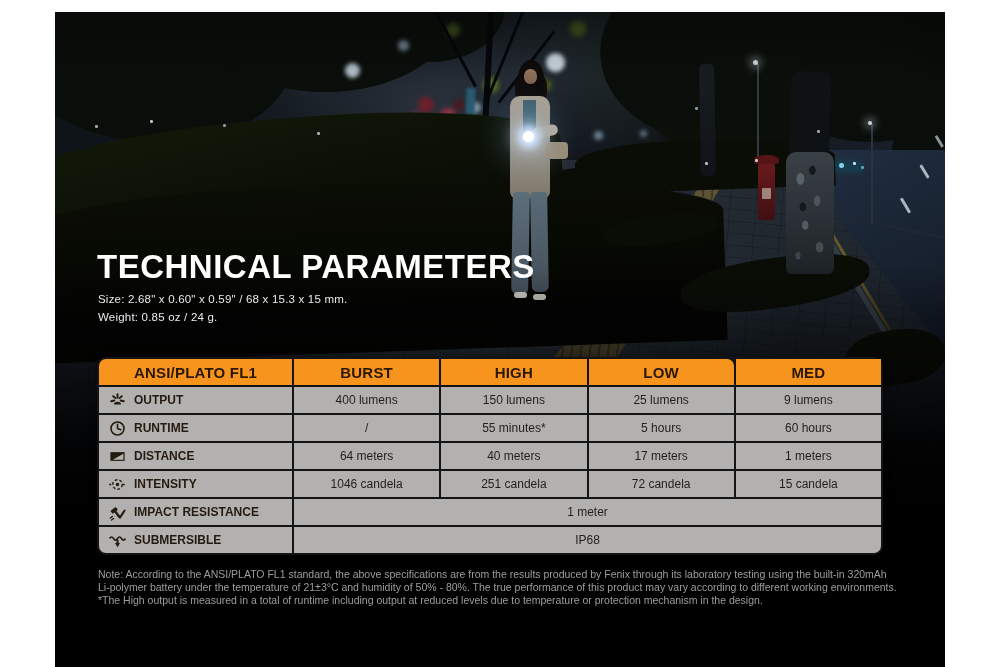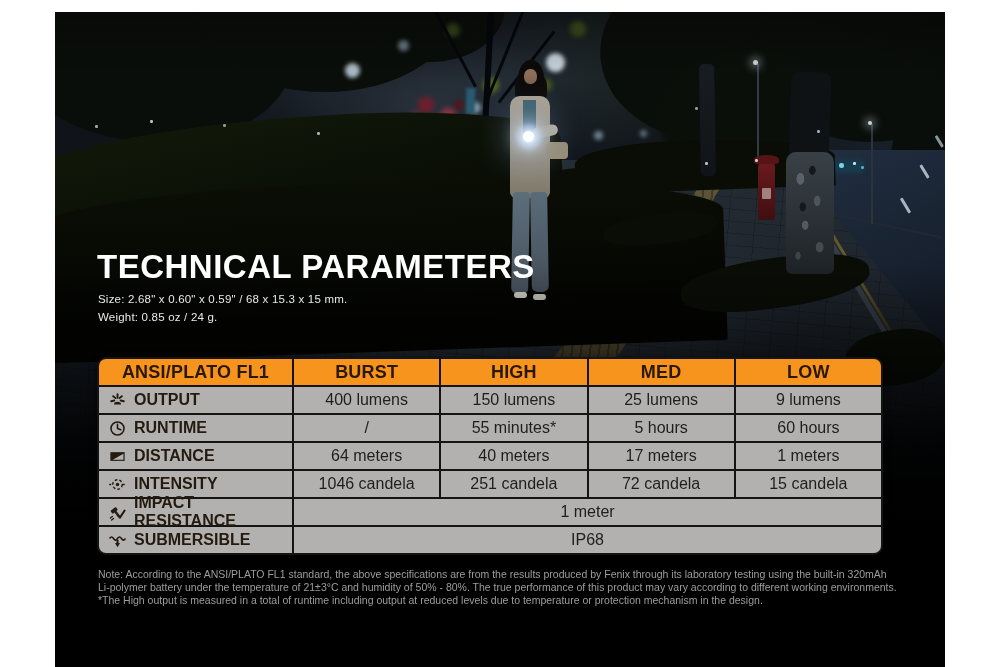--- a/index.html
+++ b/index.html
@@ -115,22 +115,22 @@
 
   
   .title{left:42px;top:236px;font-size:33px;font-weight:bold;color:#fff;letter-spacing:.5px;z-index:5;}
   .dim-line{left:43px;font-size:11.5px;color:#e9e9e9;letter-spacing:.2px;z-index:5;}
   .size-line{top:281px;}
   .weight-line{top:299px;}
 
   
   .spec-table{left:42px;top:345px;width:786px;z-index:6;display:grid;grid-template-columns:193px repeat(4,1fr);
     gap:2px;padding:2px;background:#141414;border-radius:9px;box-sizing:border-box;box-shadow:0 2px 7px rgba(0,0,0,.55);}
-  .cell{height:26px;display:flex;align-items:center;justify-content:center;background:#b2b1af;font-size:16px;color:#1f1e1c;}
-  .cell.th{background:#f7941d;font-weight:bold;color:#2a1804;font-size:18px;letter-spacing:.2px;}
+  .cell{height:26px;display:flex;align-items:center;justify-content:center;background:#b2b1af;font-size:12px;color:#1f1e1c;}
+  .cell.th{background:#f7941d;font-weight:bold;color:#2a1804;font-size:15px;letter-spacing:.2px;}
   .cell.lbl{justify-content:flex-start;padding-left:9px;gap:7px;font-weight:bold;color:#241a10;}
   .span4{grid-column:2/6;}
   .tlr{border-top-left-radius:7px;} .trr{border-top-right-radius:7px;}
   .blr{border-bottom-left-radius:7px;} .brr{border-bottom-right-radius:7px;}
   .icon{width:19px;height:19px;flex:0 0 auto;display:flex;align-items:center;justify-content:center;}
   .icon svg{display:block;}
 
   
   .note{left:43px;top:556px;width:805px;z-index:5;font-size:10.5px;line-height:13px;color:#9d9d9d;}
   .note div{white-space:nowrap;}
@@ -207,22 +207,22 @@
   </div>
 
   <div class="abs title">TECHNICAL PARAMETERS</div>
   <div class="abs dim-line size-line">Size: 2.68" x 0.60" x 0.59" / 68 x 15.3 x 15 mm.</div>
   <div class="abs dim-line weight-line">Weight: 0.85 oz / 24 g.</div>
 
   <div class="abs spec-table">
     <div class="cell th tlr">ANSI/PLATO FL1</div>
     <div class="cell th">BURST</div>
     <div class="cell th">HIGH</div>
+    <div class="cell th trr">LOW</div>
     <div class="cell th">MED</div>
-    <div class="cell th trr">LOW</div>
 
     <div class="cell lbl">
       <span class="icon">
         <svg width="19" height="19" viewBox="0 0 24 24">
           <g stroke="#241a10" stroke-width="2.4" stroke-linecap="round" fill="none">
             <path d="M4 13 L8 12"></path>
               <path d="M6.5 6.5 L9.5 9"></path>
               <path d="M12 4 L12 8.5"></path>
             <path d="M17.5 6.5 L14.5 9"></path>
               <path d="M20 13 L16 12"></path>

